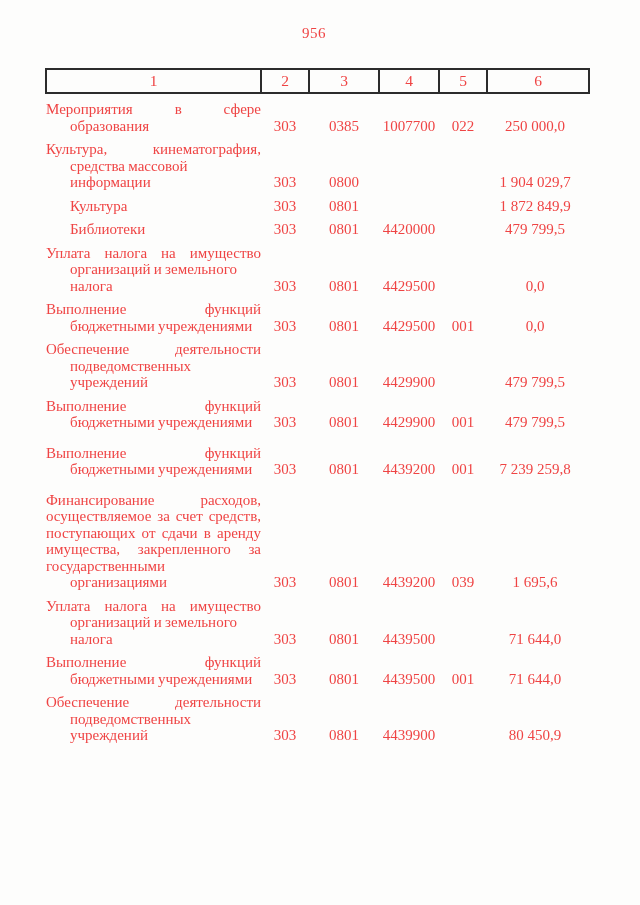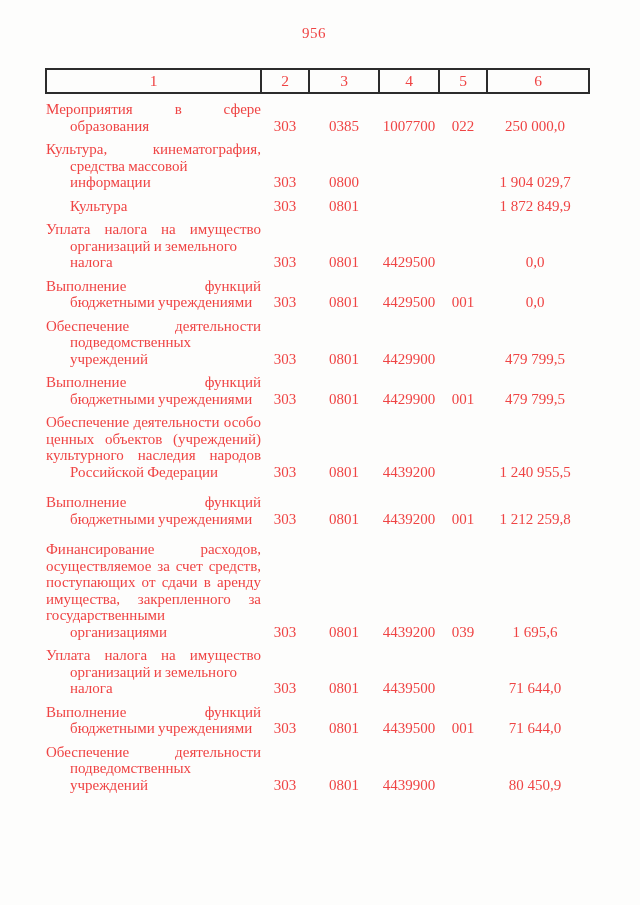--- a/index.html
+++ b/index.html
@@ -137,20 +137,30 @@
             <span class="lline">Культура</span>
           </td>
     <td class="num">303</td>
     <td class="num">0801</td>
     <td class="num"></td>
     <td class="num"></td>
     <td class="num amount">1 872 849,9</td>
   </tr>
         <tr>
     <td class="label">
+            <span class="lline">Библиотеки</span>
+          </td>
+    <td class="num">303</td>
+    <td class="num">0801</td>
+    <td class="num">4420000</td>
+    <td class="num"></td>
+    <td class="num amount">479 799,5</td>
+  </tr>
+        <tr>
+    <td class="label">
             <span class="jline">Уплата налога на имущество</span>
             <span class="lline">организаций и земельного налога</span>
           </td>
     <td class="num">303</td>
     <td class="num">0801</td>
     <td class="num">4429500</td>
     <td class="num"></td>
     <td class="num amount">0,0</td>
   </tr>
         <tr>
@@ -181,41 +191,28 @@
             <span class="lline">бюджетными учреждениями</span>
           </td>
     <td class="num">303</td>
     <td class="num">0801</td>
     <td class="num">4429900</td>
     <td class="num">001</td>
     <td class="num amount">479 799,5</td>
   </tr>
         <tr>
     <td class="label">
-            <span class="jline">Обеспечение деятельности особо</span>
-            <span class="jline">ценных объектов (учреждений)</span>
-            <span class="jline">культурного наследия народов</span>
-            <span class="lline">Российской Федерации</span>
+            <span class="jline">Выполнение функций</span>
+            <span class="lline">бюджетными учреждениями</span>
           </td>
     <td class="num">303</td>
     <td class="num">0801</td>
     <td class="num">4439200</td>
-    <td class="num"></td>
-    <td class="num amount">1 240 955,5</td>
-  </tr>
-        <tr>
-    <td class="label">
-            <span class="jline">Выполнение функций</span>
-            <span class="lline">бюджетными учреждениями</span>
-          </td>
-    <td class="num">303</td>
-    <td class="num">0801</td>
-    <td class="num">4439200</td>
-    <td class="num">001</td>
-    <td class="num amount">1 212 259,8</td>
+    <td class="num">001</td>
+    <td class="num amount">7 239 259,8</td>
   </tr>
         <tr>
     <td class="label">
             <span class="jline">Финансирование расходов,</span>
             <span class="jline">осуществляемое за счет средств,</span>
             <span class="jline">поступающих от сдачи в аренду</span>
             <span class="jline">имущества, закрепленного за</span>
             <span class="jline">государственными</span>
             <span class="lline">организациями</span>
           </td>

